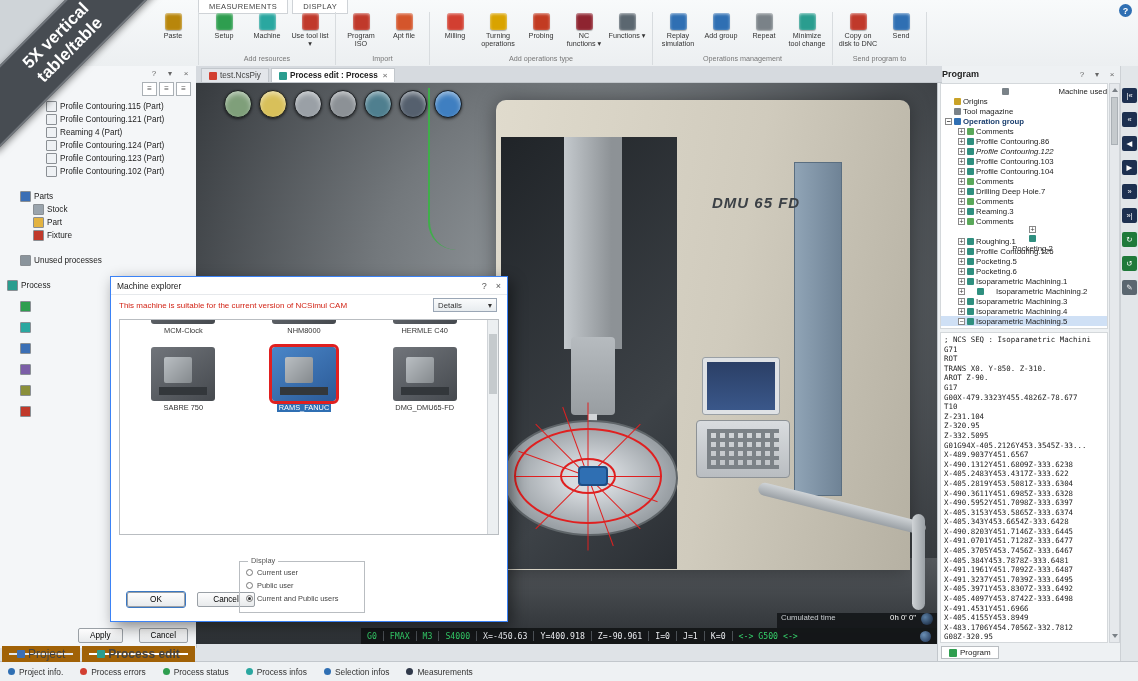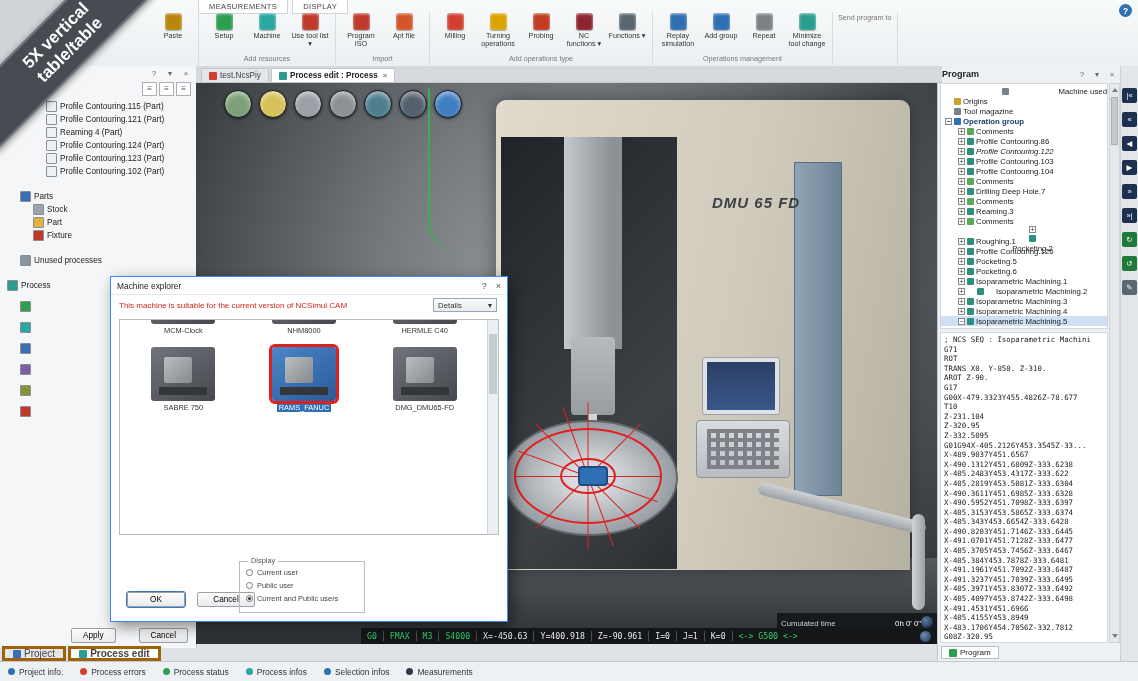--- a/index.html
+++ b/index.html
@@ -23,21 +23,21 @@
   #left-panel{position:absolute;left:0;top:66px;width:196px;height:582px;background:#f4f6f8;border-right:1px solid #c2c7cc}
   #lp-header{position:absolute;top:3px;right:5px;display:flex;gap:6px;color:#666;font-size:8px}
   .lph{width:10px;text-align:center}
   #lp-views{position:absolute;top:16px;right:5px;display:flex;gap:2px}
   .lpv{width:13px;height:12px;border:1px solid #aab0b5;background:#fff;font-size:8px;line-height:11px;text-align:center;color:#555}
   #lp-tree{position:absolute;top:34px;left:3px;right:3px;bottom:28px;overflow:hidden}
   .trow{height:13px;display:flex;align-items:center;gap:3px;font-size:8.2px;white-space:nowrap}
   .trow.gap{margin-top:12px}
   .trow.sp{margin-top:8px}
   .ticon{width:9px;height:9px;border:1px solid #8a8f94;border-radius:1px;flex:none}
-  #lp-actions{position:absolute;bottom:5px;right:8px;display:flex;gap:23px}
+  #lp-actions{position:absolute;bottom:5px;right:8px;display:flex;gap:16px}
   .btn{border:1px solid #9aa0a6;background:linear-gradient(#fdfdfd,#e8eaec);font-size:8.2px;padding:2px 11px;border-radius:2px;font-family:"Liberation Sans",sans-serif}
   
   #vtabs{position:absolute;left:196px;top:66px;width:741px;height:16px;background:#d6dadf;border-bottom:1px solid #c2c7cc;display:flex;align-items:flex-end;padding-left:5px;gap:2px;z-index:2}
   .vtab{display:flex;align-items:center;gap:3px;font-size:8.2px;padding:2px 7px;background:#e3e6ea;border:1px solid #c2c7cc;border-bottom:none;color:#444;white-space:nowrap}
   .vtab.active{background:#fff;font-weight:bold;color:#222}
   .vticon{width:8px;height:8px;border-radius:1px;flex:none}
   .vtclose{color:#888;font-size:8px;margin-left:2px}
   .vtclose:empty{display:none}
   
   #viewport{position:absolute;left:196px;top:82px;width:741px;height:562px;background:radial-gradient(circle at 52% 38%,#9aa0a4 0%,#73787c 40%,#3a3e42 82%,#24282c 100%);overflow:hidden}
@@ -62,21 +62,21 @@
   #m-screen{position:absolute;left:506px;top:275px;width:78px;height:58px;background:#dfe2e5;border:1px solid #9aa0a5;border-radius:3px;padding:4px;box-sizing:border-box}
   #m-screen-inner{width:100%;height:100%;background:linear-gradient(#2b3f66,#3a578a)}
   #m-kbd{position:absolute;left:500px;top:338px;width:92px;height:56px;background:linear-gradient(#d9dcdf,#b9bdc1);border:1px solid #8d9296;border-radius:4px}
   #m-kbd-keys{position:absolute;inset:8px 10px;background:repeating-linear-gradient(90deg,#7c8287 0 4px,transparent 4px 9px),repeating-linear-gradient(#7c8287 0 4px,transparent 4px 9px)}
   #m-arm{position:absolute;left:560px;top:420px;width:172px;height:13px;background:linear-gradient(#d0d4d7,#9aa0a5);border-radius:7px;transform:rotate(14deg)}
   #m-arm2{position:absolute;left:716px;top:432px;width:13px;height:96px;background:linear-gradient(90deg,#d0d4d7,#9aa0a5);border-radius:7px}
   #hud{position:absolute;left:165px;right:0;bottom:0;height:16px;background:rgba(18,20,22,.93);display:flex;align-items:center;padding:0 6px;font-family:"DejaVu Sans Mono",monospace;font-size:8.2px;z-index:5}
   .hudseg.g{color:#35d06a}.hudseg.w{color:#e8eaed}
   .hudseg+.hudseg{border-left:1px solid #4a4f54;margin-left:6px;padding-left:6px}
   #hud-globe{margin-left:auto;width:11px;height:11px;border-radius:50%;background:radial-gradient(circle at 35% 35%,#6a8fb5,#1d3050)}
-  #cumulated{position:absolute;right:0;bottom:16px;width:152px;height:15px;background:rgba(18,20,22,.85);display:flex;align-items:flex-end;padding:0 4px;color:#c9cdd1;font-size:7.8px;z-index:5}
+  #cumulated{position:absolute;right:0;bottom:16px;width:152px;height:15px;background:rgba(18,20,22,.85);display:flex;align-items:flex-start;gap:5px;padding:0 4px;color:#c9cdd1;font-size:7.8px;z-index:5}
   #cumulated .val{color:#fff;margin-left:auto}
   #cum-logo{width:12px;height:12px;border-radius:50%;background:radial-gradient(circle at 35% 35%,#5a7fa5,#101c30);flex:none}
   
   #program-panel{position:absolute;left:937px;top:66px;width:183px;height:595px;background:#eef1f3;border-left:1px solid #c2c7cc}
   #pp-header{height:16px;display:flex;align-items:center;padding:0 4px;gap:4px}
   #pp-title{font-weight:bold;font-size:9px}
   #pp-icons{margin-left:auto;display:flex;gap:5px;color:#666;font-size:8px}
   #pp-tree{position:absolute;top:17px;left:2px;right:13px;height:246px;background:#fff;border:1px solid #d4d8db;overflow:hidden;padding-top:2px;box-sizing:border-box}
   .prow{height:10px;display:flex;align-items:center;gap:2px;font-size:7.8px;white-space:nowrap}
   .prow.bold{font-weight:bold;color:#1a3e6e}
@@ -114,21 +114,21 @@
   #dlg-thumb{position:absolute;top:14px;left:1px;right:1px;height:60px;background:#c5cacd}
   #dlg-ok{position:absolute;left:16px;bottom:14px;width:58px;outline:1px solid #3a77c2}
   #dlg-cancel{position:absolute;left:86px;bottom:14px;width:58px}
   #dlg-display{position:absolute;left:128px;bottom:8px;width:126px;height:52px;border:1px solid #b9bdc1;padding:4px 6px 0;box-sizing:border-box}
   #dlg-display-label{position:absolute;top:-6px;left:8px;background:#fff;padding:0 3px;font-size:7.4px;color:#555}
   .opt{display:flex;align-items:center;gap:4px;font-size:7.4px;color:#444;height:13px}
   .radio{width:7px;height:7px;border:1px solid #777;border-radius:50%;position:relative;flex:none;box-sizing:border-box}
   .opt.checked .radio::after{content:"";position:absolute;inset:1px;background:#333;border-radius:50%}
   
   #bottom-tabs{position:absolute;left:2px;top:646px;height:15px;display:flex;gap:2px;z-index:10}
-  .btab{display:flex;align-items:center;gap:3px;font-size:10px;padding:1px 8px;background:#e3e6ea;border:3px solid #a16207;color:#444}
+  .btab{display:flex;align-items:center;gap:3px;font-size:12px;padding:1px 8px;background:#e3e6ea;border:7px solid #a16207;color:#444}
   .btab.active{background:#fff;font-weight:bold}
   .bticon{width:8px;height:8px;border-radius:1px;flex:none}
   #status-bar{position:absolute;left:0;bottom:0;width:100%;height:20px;background:#eef1f3;border-top:1px solid #c2c7cc;display:flex;align-items:center;gap:17px;padding-left:8px;font-size:8.4px;color:#333;box-sizing:border-box}
   .sitem{display:flex;align-items:center;gap:4px}
   .dot{width:7px;height:7px;border-radius:50%;flex:none}
 </style>
 </head>
 <body>
 
 <div id="app">
@@ -239,20 +239,33 @@
 
             <div class="rbtn">
               <span class="ricon" style="background: rgb(42, 157, 143);"></span>
               <span class="rlabel">Minimize tool change</span>
             </div>
 
         </div>
         <div class="rgroup-label">Operations management</div>
       </div>
       <div class="rgroup">
+        <div class="rbtns">
+
+            <div class="rbtn">
+              <span class="ricon" style="background: rgb(192, 57, 43);"></span>
+              <span class="rlabel">Copy on disk to DNC</span>
+            </div>
+
+            <div class="rbtn">
+              <span class="ricon" style="background: rgb(47, 111, 179);"></span>
+              <span class="rlabel">Send</span>
+            </div>
+
+        </div>
         <div class="rgroup-label">Send program to</div>
       </div>
     </div>
   </div>
 
   <div id="banner-corner"></div>
   <div id="banner">
     <span>5X vertical</span>
     <span>table/table</span>
   </div>

